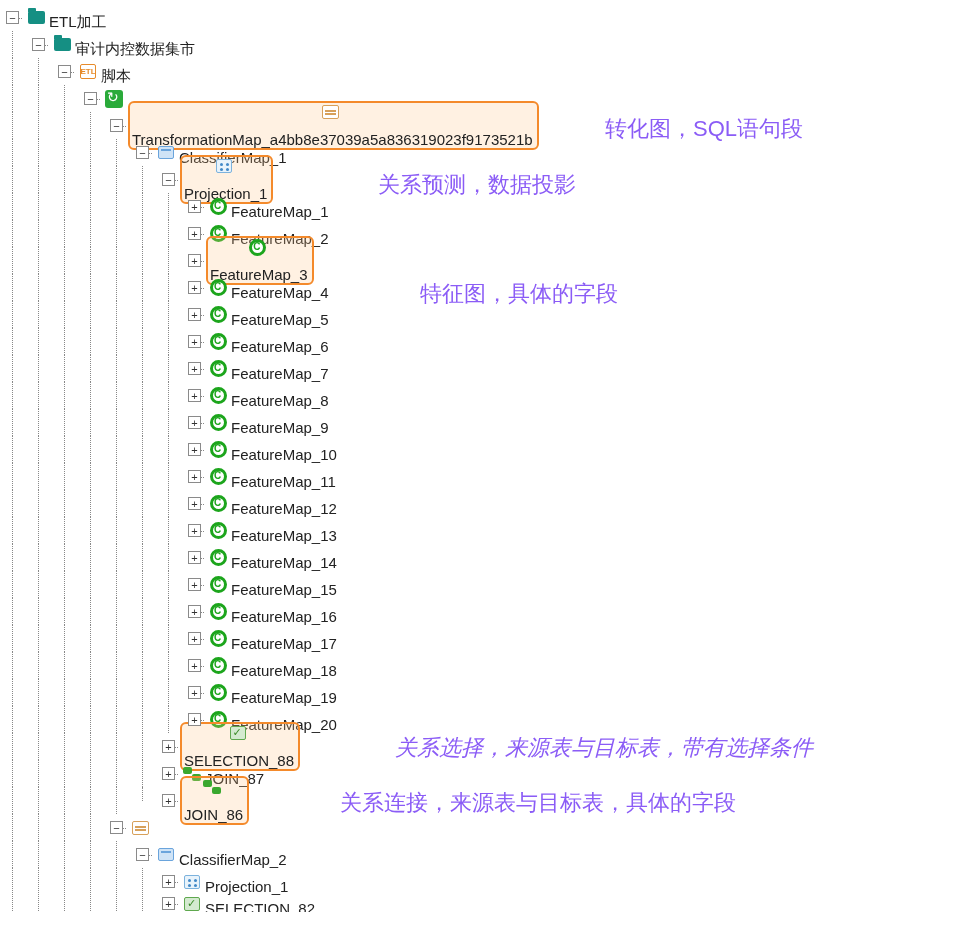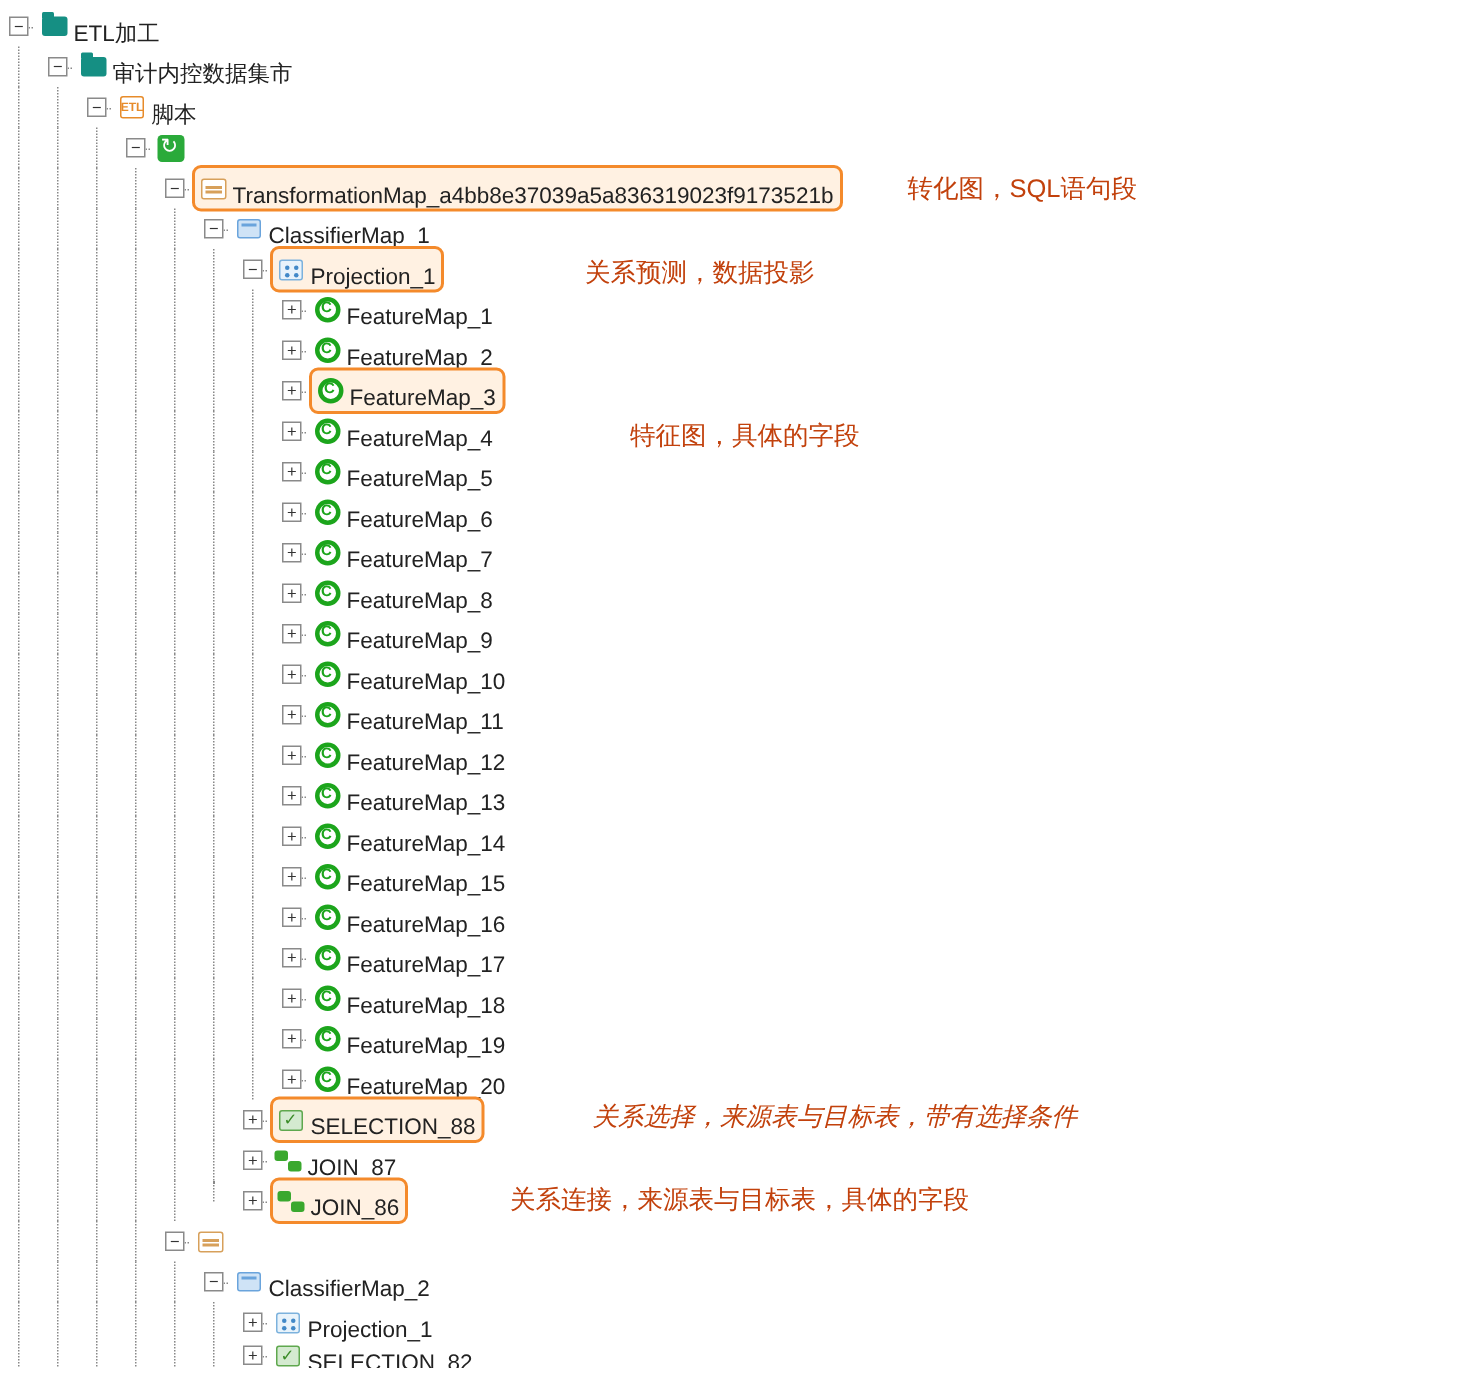--- a/index.html
+++ b/index.html
@@ -188,25 +188,26 @@
   .join-icon::after { bottom: 0; right: 0; }
   .label { white-space: nowrap; font-size: 15px; margin-top: 10px; }
   .hl {
     border: 2px solid #f48a2b;
     border-radius: 6px;
     background: rgba(255,200,140,0.25);
     padding: 0 4px 0 2px;
     margin-left: -2px;
     display: inline-flex;
     align-items: center;
+    flex-direction: column;
   }
   .annotation {
     position: absolute;
-    color: #c2410c;
-    font-size: 17px;
+    color: #8b5cf6;
+    font-size: 22px;
     white-space: nowrap;
   }
 </style>
 </head>
 <body>
 
 <div class="tree">
 
   <div class="node">
     <span class="indent branch">
@@ -735,16 +736,16 @@
       </span>
     <span class="icon">
         <span class="sel-icon"></span>
       </span>
     <span class="label">SELECTION_82</span>
   </div>
 
 </div>
 
 <div class="annotation" style="left:605px; top:114px;">转化图，SQL语句段</div>
-<div class="annotation" style="left:390px; top:170px;">关系预测，数据投影</div>
+<div class="annotation" style="left:378px; top:170px;">关系预测，数据投影</div>
 <div class="annotation" style="left:420px; top:250px;margin-top:29px;">特征图，具体的字段</div>
 <div class="annotation" style="left:395px; top:733px;font-style:italic;">关系选择，来源表与目标表，带有选择条件</div>
 <div class="annotation" style="left:340px; top:788px;">关系连接，来源表与目标表，具体的字段</div>
 
 </body></html>

